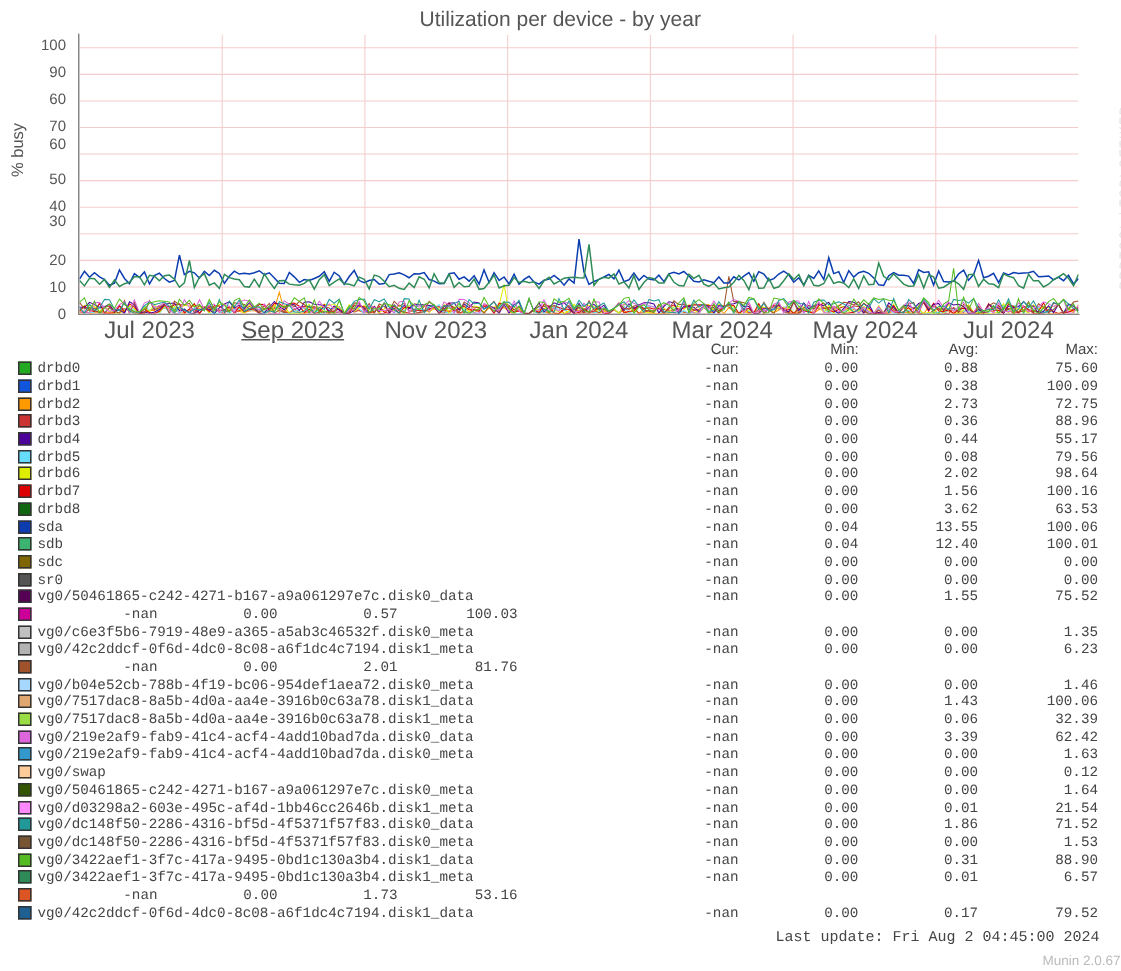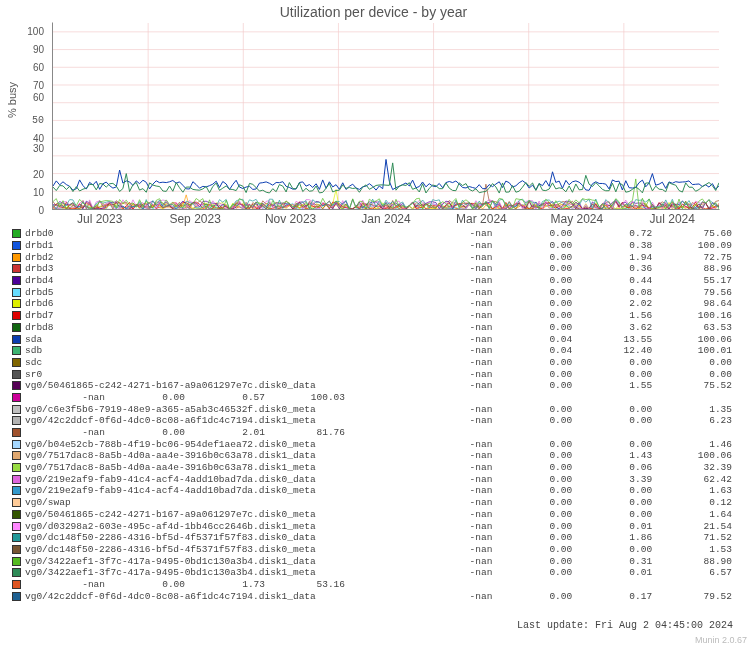--- a/index.html
+++ b/index.html
@@ -80,21 +80,21 @@
   .xticks {
     position: absolute;
     left: 52px;
     top: 212px;
     width: 668px;
     height: 14px;
   }
   .xtick {
     position: absolute;
     transform: translateX(-50%);
-    font-size: 12px;
+    font-size: 16px;
     color: #555;
     white-space: nowrap;
   }
   .legend {
     position: absolute;
     left: 12px;
     top: 228px;
     width: 720px;
   }
   .legend-header {
@@ -156,21 +156,21 @@
   <div class="title">Utilization per device - by year</div>
   <div class="ylabel">% busy</div>
   <div class="watermark">RRDTOOL / TOBI OETIKER</div>
 
   <div class="yticks" id="yticks">
       <div class="ytick" style="top: 188px;">0</div>
       <div class="ytick" style="top: 170.095px;">10</div>
       <div class="ytick" style="top: 152.19px;">20</div>
       <div class="ytick" style="top: 126px;">30</div>
       <div class="ytick" style="top: 116.381px;">40</div>
-      <div class="ytick" style="top: 98.4762px; font-family: Liberation Mono, monospace;">50</div>
+      <div class="ytick" style="top: 98.4762px;">50</div>
       <div class="ytick" style="top: 75px;">60</div>
       <div class="ytick" style="top: 62.6667px;">70</div>
       <div class="ytick" style="top: 44.7619px;">60</div>
       <div class="ytick" style="top: 26.8571px;">90</div>
       <div class="ytick" style="top: 8.95238px;">100</div>
     </div>
   <div class="plot">
     <svg id="plot-svg" viewBox="0 0 668 188" preserveAspectRatio="none">
         <line x1="0" x2="668" y1="188" y2="188" stroke="#f4cccc" stroke-width="0.7"></line>
         <line x1="0" x2="668" y1="170.0952380952381" y2="170.0952380952381" stroke="#f4cccc" stroke-width="0.7"></line>
@@ -198,52 +198,59 @@
         <path d="M0.0,180.5 L3.3,184.9 L6.7,183.9 L10.0,186.3 L13.4,187.1 L16.7,188.0 L20.0,184.0 L23.4,186.3 L26.7,188.0 L30.1,179.4 L33.4,188.0 L36.7,180.5 L40.1,187.7 L43.4,188.0 L46.8,179.4 L50.1,185.5 L53.4,184.1 L56.8,181.3 L60.1,188.0 L63.5,179.6 L66.8,182.2 L70.1,182.1 L73.5,181.1 L76.8,187.6 L80.2,182.4 L83.5,184.5 L86.8,183.9 L90.2,185.2 L93.5,185.7 L96.9,186.4 L100.2,186.4 L103.5,180.8 L106.9,181.4 L110.2,181.9 L113.6,185.1 L116.9,184.2 L120.2,187.2 L123.6,184.8 L126.9,181.2 L130.3,188.0 L133.6,185.6 L136.9,187.5 L140.3,181.6 L143.6,183.4 L147.0,179.9 L150.3,182.1 L153.6,184.0 L157.0,183.4 L160.3,185.8 L163.7,183.3 L167.0,184.2 L170.3,188.0 L173.7,186.8 L177.0,187.9 L180.4,186.9 L183.7,181.0 L187.0,181.0 L190.4,185.8 L193.7,181.2 L197.1,188.0 L200.4,181.6 L203.7,183.2 L207.1,186.5 L210.4,179.8 L213.8,183.1 L217.1,181.2 L220.4,186.1 L223.8,186.5 L227.1,187.7 L230.5,186.7 L233.8,179.8 L237.1,182.8 L240.5,187.4 L243.8,187.8 L247.2,181.6 L250.5,184.1 L253.8,187.2 L257.2,180.2 L260.5,182.4 L263.9,183.8 L267.2,184.1 L270.5,188.0 L273.9,183.0 L277.2,179.8 L280.6,187.1 L283.9,180.9 L287.2,182.5 L290.6,185.5 L293.9,183.2 L297.3,188.0 L300.6,188.0 L303.9,185.7 L307.3,183.0 L310.6,183.1 L314.0,184.5 L317.3,182.5 L320.6,184.0 L324.0,185.2 L327.3,182.6 L330.7,187.3 L334.0,183.7 L337.3,188.0 L340.7,179.4 L344.0,185.8 L347.4,187.6 L350.7,185.1 L354.0,187.4 L357.4,184.6 L360.7,181.2 L364.1,184.4 L367.4,185.3 L370.7,183.0 L374.1,182.5 L377.4,185.7 L380.8,186.4 L384.1,187.3 L387.4,181.9 L390.8,187.4 L394.1,185.2 L397.5,179.4 L400.8,182.0 L404.1,181.8 L407.5,184.0 L410.8,185.5 L414.2,182.7 L417.5,181.8 L420.8,184.2 L424.2,183.9 L427.5,188.0 L430.9,183.7 L434.2,162.9 L437.5,180.0 L440.9,180.0 L444.2,180.7 L447.6,182.0 L450.9,188.0 L454.2,187.6 L457.6,180.4 L460.9,185.5 L464.3,188.0 L467.6,181.1 L470.9,186.7 L474.3,188.0 L477.6,179.9 L481.0,187.9 L484.3,184.2 L487.6,182.5 L491.0,185.1 L494.3,181.0 L497.7,184.8 L501.0,184.0 L504.3,184.5 L507.7,182.9 L511.0,180.4 L514.4,181.0 L517.7,182.3 L521.0,180.1 L524.4,185.9 L527.7,188.0 L531.1,188.0 L534.4,185.5 L537.7,188.0 L541.1,182.8 L544.4,185.3 L547.8,187.1 L551.1,187.4 L554.4,181.4 L557.8,180.7 L561.1,188.0 L564.5,179.4 L567.8,184.6 L571.1,183.0 L574.5,185.0 L577.8,184.9 L581.2,185.2 L584.5,184.3 L587.8,187.4 L591.2,181.9 L594.5,183.2 L597.9,188.0 L601.2,188.0 L604.5,187.2 L607.9,182.9 L611.2,180.8 L614.6,182.6 L617.9,187.1 L621.2,184.8 L624.6,184.8 L627.9,187.1 L631.3,186.3 L634.6,180.0 L637.9,188.0 L641.3,181.5 L644.6,183.6 L648.0,187.0 L651.3,185.5 L654.6,181.8 L658.0,188.0 L661.3,184.7 L664.7,180.3 L668.0,179.5" fill="none" stroke="#a0522d" stroke-width="0.7"></path>
         <path d="M0.0,187.3 L3.3,186.2 L6.7,188.0 L10.0,180.8 L13.4,180.5 L16.7,183.8 L20.0,186.8 L23.4,185.7 L26.7,182.1 L30.1,180.0 L33.4,187.3 L36.7,178.8 L40.1,187.4 L43.4,180.8 L46.8,179.8 L50.1,183.9 L53.4,182.7 L56.8,180.8 L60.1,185.9 L63.5,188.0 L66.8,187.9 L70.1,178.7 L73.5,183.9 L76.8,186.4 L80.2,178.7 L83.5,185.0 L86.8,182.3 L90.2,181.6 L93.5,187.5 L96.9,181.7 L100.2,183.2 L103.5,187.2 L106.9,180.2 L110.2,178.9 L113.6,179.7 L116.9,184.0 L120.2,185.4 L123.6,181.5 L126.9,188.0 L130.3,187.8 L133.6,188.0 L136.9,179.5 L140.3,181.9 L143.6,185.1 L147.0,183.3 L150.3,184.1 L153.6,188.0 L157.0,185.4 L160.3,179.7 L163.7,184.1 L167.0,181.5 L170.3,185.2 L173.7,188.0 L177.0,188.0 L180.4,185.7 L183.7,185.6 L187.0,179.8 L190.4,187.4 L193.7,182.9 L197.1,183.8 L200.4,186.0 L203.7,186.0 L207.1,185.2 L210.4,187.5 L213.8,180.2 L217.1,179.6 L220.4,187.6 L223.8,181.9 L227.1,183.7 L230.5,181.9 L233.8,186.8 L237.1,182.5 L240.5,186.9 L243.8,180.2 L247.2,182.3 L250.5,187.9 L253.8,178.5 L257.2,178.6 L260.5,180.6 L263.9,187.8 L267.2,187.9 L270.5,181.3 L273.9,183.0 L277.2,185.1 L280.6,185.9 L283.9,180.6 L287.2,186.7 L290.6,179.5 L293.9,186.5 L297.3,188.0 L300.6,178.6 L303.9,186.1 L307.3,185.6 L310.6,178.9 L314.0,185.4 L317.3,184.6 L320.6,186.4 L324.0,180.1 L327.3,181.1 L330.7,186.4 L334.0,186.7 L337.3,181.1 L340.7,185.1 L344.0,180.1 L347.4,180.2 L350.7,188.0 L354.0,187.0 L357.4,184.5 L360.7,181.5 L364.1,182.4 L367.4,179.4 L370.7,181.1 L374.1,182.8 L377.4,181.2 L380.8,182.7 L384.1,183.7 L387.4,185.6 L390.8,182.0 L394.1,180.9 L397.5,188.0 L400.8,185.1 L404.1,180.5 L407.5,184.9 L410.8,187.6 L414.2,188.0 L417.5,181.6 L420.8,185.3 L424.2,179.6 L427.5,184.4 L430.9,184.1 L434.2,181.0 L437.5,178.6 L440.9,179.8 L444.2,188.0 L447.6,180.5 L450.9,188.0 L454.2,186.3 L457.6,186.0 L460.9,186.0 L464.3,181.7 L467.6,180.2 L470.9,187.8 L474.3,180.3 L477.6,179.6 L481.0,179.6 L484.3,188.0 L487.6,179.9 L491.0,188.0 L494.3,180.0 L497.7,187.2 L501.0,188.0 L504.3,183.0 L507.7,186.7 L511.0,186.1 L514.4,182.2 L517.7,184.5 L521.0,187.8 L524.4,183.8 L527.7,186.7 L531.1,188.0 L534.4,183.4 L537.7,188.0 L541.1,185.1 L544.4,187.0 L547.8,186.7 L551.1,182.5 L554.4,180.0 L557.8,186.3 L561.1,187.1 L564.5,178.8 L567.8,183.4 L571.1,184.3 L574.5,179.0 L577.8,183.9 L581.2,180.0 L584.5,186.8 L587.8,183.6 L591.2,180.4 L594.5,187.4 L597.9,188.0 L601.2,181.1 L604.5,186.8 L607.9,184.0 L611.2,188.0 L614.6,180.8 L617.9,186.3 L621.2,186.9 L624.6,185.8 L627.9,180.9 L631.3,183.3 L634.6,187.0 L637.9,184.2 L641.3,183.5 L644.6,180.2 L648.0,181.5 L651.3,183.2 L654.6,181.8 L658.0,178.7 L661.3,188.0 L664.7,187.5 L668.0,182.1" fill="none" stroke="#dd66dd" stroke-width="0.7"></path>
         <path d="M0.0,184.1 L3.3,187.7 L6.7,181.7 L10.0,185.8 L13.4,184.1 L16.7,178.5 L20.0,178.8 L23.4,185.1 L26.7,185.9 L30.1,180.8 L33.4,186.2 L36.7,188.0 L40.1,187.2 L43.4,182.7 L46.8,180.3 L50.1,182.1 L53.4,181.1 L56.8,180.3 L60.1,183.3 L63.5,187.8 L66.8,183.4 L70.1,186.0 L73.5,187.2 L76.8,185.0 L80.2,185.7 L83.5,185.6 L86.8,180.5 L90.2,188.0 L93.5,178.5 L96.9,187.4 L100.2,179.5 L103.5,183.5 L106.9,178.9 L110.2,186.7 L113.6,184.8 L116.9,183.7 L120.2,183.4 L123.6,188.0 L126.9,186.1 L130.3,187.2 L133.6,180.1 L136.9,181.4 L140.3,182.4 L143.6,187.0 L147.0,187.2 L150.3,186.5 L153.6,182.8 L157.0,187.8 L160.3,184.0 L163.7,185.2 L167.0,178.5 L170.3,181.1 L173.7,178.3 L177.0,188.0 L180.4,184.4 L183.7,179.8 L187.0,178.6 L190.4,178.2 L193.7,185.0 L197.1,178.7 L200.4,180.0 L203.7,178.2 L207.1,183.7 L210.4,185.3 L213.8,188.0 L217.1,178.0 L220.4,178.2 L223.8,187.8 L227.1,179.0 L230.5,187.5 L233.8,183.8 L237.1,182.3 L240.5,186.3 L243.8,182.7 L247.2,183.1 L250.5,181.2 L253.8,179.7 L257.2,188.0 L260.5,178.6 L263.9,181.4 L267.2,181.1 L270.5,184.9 L273.9,183.1 L277.2,180.2 L280.6,184.5 L283.9,180.2 L287.2,180.5 L290.6,183.7 L293.9,179.2 L297.3,188.0 L300.6,178.1 L303.9,186.6 L307.3,188.0 L310.6,185.2 L314.0,186.5 L317.3,187.1 L320.6,178.0 L324.0,185.6 L327.3,179.5 L330.7,185.5 L334.0,179.1 L337.3,183.3 L340.7,180.5 L344.0,184.7 L347.4,182.8 L350.7,180.9 L354.0,186.6 L357.4,184.5 L360.7,181.9 L364.1,180.2 L367.4,183.8 L370.7,178.9 L374.1,183.1 L377.4,187.1 L380.8,178.5 L384.1,179.6 L387.4,178.7 L390.8,186.9 L394.1,187.1 L397.5,187.3 L400.8,188.0 L404.1,179.0 L407.5,186.1 L410.8,179.0 L414.2,183.8 L417.5,181.5 L420.8,186.6 L424.2,185.9 L427.5,180.0 L430.9,184.7 L434.2,180.6 L437.5,188.0 L440.9,179.8 L444.2,185.6 L447.6,178.9 L450.9,178.2 L454.2,185.0 L457.6,181.2 L460.9,186.6 L464.3,185.3 L467.6,179.2 L470.9,178.0 L474.3,182.0 L477.6,179.4 L481.0,181.2 L484.3,181.4 L487.6,188.0 L491.0,180.4 L494.3,179.1 L497.7,178.9 L501.0,182.0 L504.3,181.4 L507.7,180.1 L511.0,181.6 L514.4,183.7 L517.7,187.1 L521.0,185.5 L524.4,181.4 L527.7,184.3 L531.1,178.0 L534.4,181.0 L537.7,178.2 L541.1,187.8 L544.4,177.9 L547.8,186.3 L551.1,188.0 L554.4,178.5 L557.8,181.7 L561.1,185.2 L564.5,178.1 L567.8,182.1 L571.1,185.8 L574.5,183.4 L577.8,182.9 L581.2,185.3 L584.5,178.5 L587.8,179.3 L591.2,178.8 L594.5,181.0 L597.9,177.9 L601.2,184.2 L604.5,186.4 L607.9,185.2 L611.2,185.5 L614.6,178.8 L617.9,185.5 L621.2,178.2 L624.6,186.9 L627.9,185.1 L631.3,179.9 L634.6,184.0 L637.9,179.5 L641.3,186.0 L644.6,187.6 L648.0,186.3 L651.3,180.6 L654.6,182.0 L658.0,178.6 L661.3,181.5 L664.7,184.7 L668.0,185.1" fill="none" stroke="#229999" stroke-width="0.7"></path>
         <path d="M0.0,180.5 L3.3,177.5 L6.7,186.3 L10.0,179.6 L13.4,188.0 L16.7,184.4 L20.0,181.6 L23.4,184.5 L26.7,178.3 L30.1,181.8 L33.4,185.1 L36.7,186.7 L40.1,186.8 L43.4,185.0 L46.8,180.9 L50.1,180.1 L53.4,179.4 L56.8,179.8 L60.1,180.3 L63.5,186.9 L66.8,178.4 L70.1,182.5 L73.5,179.1 L76.8,183.6 L80.2,181.8 L83.5,186.3 L86.8,178.6 L90.2,185.0 L93.5,180.2 L96.9,182.2 L100.2,187.3 L103.5,179.3 L106.9,177.6 L110.2,183.7 L113.6,178.8 L116.9,183.5 L120.2,181.1 L123.6,185.5 L126.9,183.2 L130.3,186.5 L133.6,182.7 L136.9,183.7 L140.3,182.9 L143.6,177.4 L147.0,179.8 L150.3,177.5 L153.6,188.0 L157.0,178.7 L160.3,188.0 L163.7,186.4 L167.0,187.0 L170.3,188.0 L173.7,179.1 L177.0,188.0 L180.4,182.9 L183.7,185.0 L187.0,177.3 L190.4,179.6 L193.7,187.4 L197.1,184.7 L200.4,185.1 L203.7,181.2 L207.1,182.1 L210.4,182.7 L213.8,185.2 L217.1,188.0 L220.4,179.4 L223.8,182.7 L227.1,185.7 L230.5,182.1 L233.8,180.5 L237.1,182.1 L240.5,185.7 L243.8,185.6 L247.2,184.1 L250.5,185.5 L253.8,181.2 L257.2,186.8 L260.5,188.0 L263.9,186.0 L267.2,185.3 L270.5,177.2 L273.9,183.3 L277.2,186.4 L280.6,182.9 L283.9,179.9 L287.2,185.3 L290.6,188.0 L293.9,182.9 L297.3,188.0 L300.6,177.7 L303.9,187.1 L307.3,180.1 L310.6,180.5 L314.0,187.8 L317.3,178.1 L320.6,180.5 L324.0,180.0 L327.3,177.7 L330.7,184.4 L334.0,182.3 L337.3,185.9 L340.7,187.3 L344.0,178.2 L347.4,185.9 L350.7,184.4 L354.0,186.2 L357.4,184.6 L360.7,182.4 L364.1,177.8 L367.4,177.1 L370.7,188.0 L374.1,183.6 L377.4,182.1 L380.8,185.5 L384.1,186.7 L387.4,182.9 L390.8,180.7 L394.1,182.4 L397.5,186.3 L400.8,180.9 L404.1,177.4 L407.5,187.4 L410.8,181.1 L414.2,178.7 L417.5,181.4 L420.8,188.0 L424.2,181.3 L427.5,186.9 L430.9,185.4 L434.2,180.3 L437.5,187.1 L440.9,179.8 L444.2,182.7 L447.6,177.2 L450.9,178.1 L454.2,183.4 L457.6,187.7 L460.9,187.3 L464.3,177.6 L467.6,178.2 L470.9,178.8 L474.3,184.0 L477.6,179.2 L481.0,183.1 L484.3,185.8 L487.6,185.8 L491.0,183.5 L494.3,178.1 L497.7,181.3 L501.0,186.9 L504.3,179.6 L507.7,184.4 L511.0,188.0 L514.4,185.4 L517.7,178.3 L521.0,182.9 L524.4,178.8 L527.7,181.7 L531.1,177.5 L534.4,178.5 L537.7,178.0 L541.1,179.0 L544.4,179.4 L547.8,185.8 L551.1,182.5 L554.4,188.0 L557.8,188.0 L561.1,183.1 L564.5,177.5 L567.8,180.7 L571.1,187.6 L574.5,188.0 L577.8,181.7 L581.2,179.4 L584.5,157.6 L587.8,186.3 L591.2,177.1 L594.5,185.7 L597.9,177.8 L601.2,187.7 L604.5,185.9 L607.9,186.7 L611.2,182.5 L614.6,188.0 L617.9,184.5 L621.2,180.3 L624.6,188.0 L627.9,178.0 L631.3,187.9 L634.6,180.6 L637.9,186.0 L641.3,188.0 L644.6,184.2 L648.0,180.0 L651.3,177.8 L654.6,182.2 L658.0,178.5 L661.3,185.5 L664.7,181.5 L668.0,188.0" fill="none" stroke="#55bb22" stroke-width="0.7"></path>
         <path d="M0.0,164.8 L3.3,159.6 L6.7,163.6 L10.0,160.5 L13.4,163.3 L16.7,165.1 L20.0,169.0 L23.4,167.5 L26.7,158.6 L30.1,164.4 L33.4,167.9 L36.7,161.1 L40.1,163.7 L43.4,160.0 L46.8,168.1 L50.1,162.5 L53.4,160.8 L56.8,164.4 L60.1,166.9 L63.5,165.7 L66.8,148.6 L70.1,161.8 L73.5,159.6 L76.8,160.6 L80.2,164.2 L83.5,159.6 L86.8,162.4 L90.2,158.9 L93.5,161.0 L96.9,167.7 L100.2,162.9 L103.5,159.5 L106.9,161.4 L110.2,160.9 L113.6,161.3 L116.9,160.5 L120.2,159.2 L123.6,161.9 L126.9,160.6 L130.3,164.1 L133.6,167.6 L136.9,167.8 L140.3,160.4 L143.6,163.3 L147.0,167.0 L150.3,165.1 L153.6,165.7 L157.0,164.4 L160.3,162.9 L163.7,159.9 L167.0,166.3 L170.3,160.2 L173.7,162.7 L177.0,168.3 L180.4,163.1 L183.7,159.0 L187.0,165.8 L190.4,167.3 L193.7,165.8 L197.1,165.1 L200.4,168.2 L203.7,167.8 L207.1,161.8 L210.4,161.4 L213.8,160.6 L217.1,162.0 L220.4,163.9 L223.8,161.2 L227.1,161.4 L230.5,160.4 L233.8,165.1 L237.1,166.2 L240.5,167.9 L243.8,167.8 L247.2,161.2 L250.5,160.6 L253.8,164.9 L257.2,163.3 L260.5,166.2 L263.9,162.5 L267.2,168.2 L270.5,158.6 L273.9,167.1 L277.2,160.5 L280.6,165.7 L283.9,163.4 L287.2,168.1 L290.6,161.5 L293.9,168.3 L297.3,165.0 L300.6,162.9 L303.9,166.7 L307.3,168.2 L310.6,165.6 L314.0,164.8 L317.3,162.4 L320.6,165.0 L324.0,168.9 L327.3,164.7 L330.7,167.5 L334.0,137.9 L337.3,159.9 L340.7,168.4 L344.0,166.4 L347.4,165.0 L350.7,163.4 L354.0,161.7 L357.4,164.7 L360.7,158.8 L364.1,166.5 L367.4,165.3 L370.7,160.7 L374.1,165.6 L377.4,162.4 L380.8,164.8 L384.1,165.4 L387.4,162.2 L390.8,166.5 L394.1,161.3 L397.5,160.2 L400.8,161.3 L404.1,159.7 L407.5,162.7 L410.8,166.3 L414.2,166.7 L417.5,165.3 L420.8,166.3 L424.2,167.2 L427.5,163.4 L430.9,167.5 L434.2,167.4 L437.5,163.3 L440.9,165.4 L444.2,162.8 L447.6,160.5 L450.9,166.3 L454.2,159.8 L457.6,161.4 L460.9,165.8 L464.3,164.5 L467.6,161.4 L470.9,159.4 L474.3,161.9 L477.6,166.8 L481.0,163.9 L484.3,168.8 L487.6,162.3 L491.0,164.4 L494.3,159.3 L497.7,165.1 L501.0,150.4 L504.3,161.1 L507.7,159.8 L511.0,167.1 L514.4,159.1 L517.7,163.5 L521.0,160.5 L524.4,159.6 L527.7,160.9 L531.1,164.0 L534.4,168.7 L537.7,169.1 L541.1,162.5 L544.4,160.5 L547.8,162.2 L551.1,162.2 L554.4,162.8 L557.8,167.8 L561.1,158.6 L564.5,160.3 L567.8,159.9 L571.1,168.8 L574.5,159.4 L577.8,166.5 L581.2,166.8 L584.5,166.2 L587.8,161.4 L591.2,158.8 L594.5,165.6 L597.9,161.7 L601.2,152.2 L604.5,163.9 L607.9,162.9 L611.2,160.9 L614.6,167.2 L617.9,160.6 L621.2,162.0 L624.6,160.4 L627.9,161.0 L631.3,160.7 L634.6,160.5 L637.9,159.6 L641.3,163.3 L644.6,163.0 L648.0,162.7 L651.3,165.3 L654.6,163.5 L658.0,165.9 L661.3,162.3 L664.7,168.1 L668.0,164.5" fill="none" stroke="#0b3db0" stroke-width="1"></path>
         <path d="M0.0,165.8 L3.3,169.4 L6.7,164.3 L10.0,164.6 L13.4,168.3 L16.7,165.1 L20.0,170.4 L23.4,165.4 L26.7,169.8 L30.1,167.9 L33.4,167.0 L36.7,163.2 L40.1,163.2 L43.4,168.7 L46.8,162.2 L50.1,162.8 L53.4,165.9 L56.8,162.5 L60.1,162.1 L63.5,164.9 L66.8,170.3 L70.1,167.4 L73.5,152.2 L76.8,170.4 L80.2,163.5 L83.5,161.2 L86.8,168.9 L90.2,167.4 L93.5,171.1 L96.9,161.6 L100.2,163.8 L103.5,164.8 L106.9,165.3 L110.2,169.8 L113.6,170.2 L116.9,164.8 L120.2,170.1 L123.6,161.3 L126.9,166.5 L130.3,171.1 L133.6,165.9 L136.9,165.8 L140.3,168.2 L143.6,168.7 L147.0,169.0 L150.3,167.7 L153.6,165.2 L157.0,171.6 L160.3,165.2 L163.7,161.8 L167.0,169.2 L170.3,166.9 L173.7,164.7 L177.0,168.0 L180.4,168.3 L183.7,169.4 L187.0,163.5 L190.4,164.9 L193.7,171.4 L197.1,162.1 L200.4,163.1 L203.7,166.3 L207.1,169.9 L210.4,169.0 L213.8,171.0 L217.1,171.8 L220.4,167.5 L223.8,170.5 L227.1,163.3 L230.5,164.9 L233.8,170.8 L237.1,161.3 L240.5,167.3 L243.8,167.6 L247.2,161.5 L250.5,170.4 L253.8,167.1 L257.2,170.0 L260.5,169.6 L263.9,164.8 L267.2,171.7 L270.5,171.2 L273.9,167.0 L277.2,162.1 L280.6,170.8 L283.9,169.3 L287.2,169.0 L290.6,163.8 L293.9,167.1 L297.3,166.3 L300.6,167.3 L303.9,166.7 L307.3,171.1 L310.6,166.0 L314.0,163.6 L317.3,168.1 L320.6,166.3 L324.0,164.2 L327.3,163.7 L330.7,163.6 L334.0,163.9 L337.3,164.1 L340.7,141.4 L344.0,169.0 L347.4,164.8 L350.7,163.6 L354.0,164.2 L357.4,161.4 L360.7,168.1 L364.1,166.7 L367.4,170.8 L370.7,162.5 L374.1,171.8 L377.4,167.1 L380.8,163.8 L384.1,164.5 L387.4,167.4 L390.8,167.5 L394.1,161.6 L397.5,167.0 L400.8,169.2 L404.1,169.5 L407.5,161.6 L410.8,164.3 L414.2,162.3 L417.5,168.2 L420.8,169.8 L424.2,167.6 L427.5,171.5 L430.9,170.7 L434.2,170.2 L437.5,167.0 L440.9,162.3 L444.2,165.7 L447.6,171.9 L450.9,161.7 L454.2,171.0 L457.6,170.8 L460.9,164.3 L464.3,171.0 L467.6,170.0 L470.9,165.9 L474.3,161.2 L477.6,165.1 L481.0,161.7 L484.3,169.3 L487.6,162.3 L491.0,169.0 L494.3,169.4 L497.7,167.8 L501.0,161.6 L504.3,167.7 L507.7,166.6 L511.0,167.4 L514.4,170.6 L517.7,164.7 L521.0,171.1 L524.4,162.7 L527.7,168.6 L531.1,168.3 L534.4,154.0 L537.7,162.9 L541.1,165.3 L544.4,161.3 L547.8,164.7 L551.1,168.2 L554.4,169.6 L557.8,169.5 L561.1,161.9 L564.5,170.7 L567.8,162.1 L571.1,163.3 L574.5,171.0 L577.8,170.3 L581.2,168.1 L584.5,165.9 L587.8,168.0 L591.2,171.7 L594.5,161.8 L597.9,161.6 L601.2,169.7 L604.5,164.9 L607.9,168.0 L611.2,168.3 L614.6,170.6 L617.9,161.3 L621.2,163.0 L624.6,163.9 L627.9,169.3 L631.3,170.9 L634.6,161.6 L637.9,166.0 L641.3,166.0 L644.6,170.1 L648.0,168.3 L651.3,165.2 L654.6,163.4 L658.0,161.2 L661.3,164.3 L664.7,169.3 L668.0,161.5" fill="none" stroke="#2e8b57" stroke-width="1"></path>
       </svg>
   </div>
   <div class="xticks" id="xticks">
       <div class="xtick" style="left: 47.7143px;">Jul 2023</div>
-      <div class="xtick" style="left: 143.143px;">Sep 2023</div>
+      <div class="xtick" style="left: 143.143px; text-decoration: underline;">Sep 2023</div>
       <div class="xtick" style="left: 238.571px;">Nov 2023</div>
       <div class="xtick" style="left: 334px;">Jan 2024</div>
       <div class="xtick" style="left: 429.429px;">Mar 2024</div>
       <div class="xtick" style="left: 524.857px;">May 2024</div>
       <div class="xtick" style="left: 620.286px;">Jul 2024</div>
     </div>
 
   <div class="legend">
+    <div class="legend-header">
+      <span class="lh-name"></span>
+      <span class="lh-col">Cur:</span>
+      <span class="lh-col">Min:</span>
+      <span class="lh-col">Avg:</span>
+      <span class="lh-col">Max:</span>
+    </div>
     <div id="legend-rows">
         <div class="legend-row">
           <span class="swatch" style="background: rgb(34, 170, 34);"></span>
           <span class="lr-name">drbd0</span>
           <span class="lr-col">-nan</span>
           <span class="lr-col">0.00</span>
-          <span class="lr-col">0.72</span>
+          <span class="lr-col">0.88</span>
           <span class="lr-col">75.60</span>
         </div>
         <div class="legend-row">
           <span class="swatch" style="background: rgb(17, 85, 221);"></span>
           <span class="lr-name">drbd1</span>
           <span class="lr-col">-nan</span>
           <span class="lr-col">0.00</span>
           <span class="lr-col">0.38</span>
           <span class="lr-col">100.09</span>
         </div>
         <div class="legend-row">
           <span class="swatch" style="background: rgb(255, 153, 0);"></span>
           <span class="lr-name">drbd2</span>
           <span class="lr-col">-nan</span>
           <span class="lr-col">0.00</span>
-          <span class="lr-col">1.94</span>
+          <span class="lr-col">2.73</span>
           <span class="lr-col">72.75</span>
         </div>
         <div class="legend-row">
           <span class="swatch" style="background: rgb(204, 51, 51);"></span>
           <span class="lr-name">drbd3</span>
           <span class="lr-col">-nan</span>
           <span class="lr-col">0.00</span>
           <span class="lr-col">0.36</span>
           <span class="lr-col">88.96</span>
         </div>

